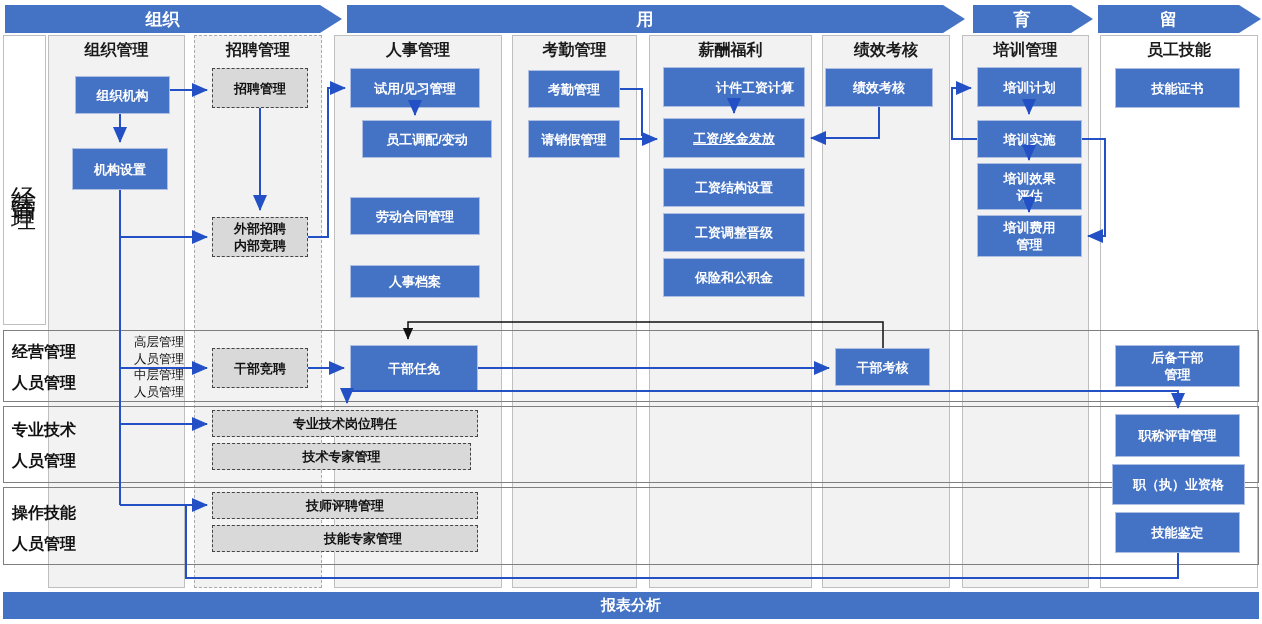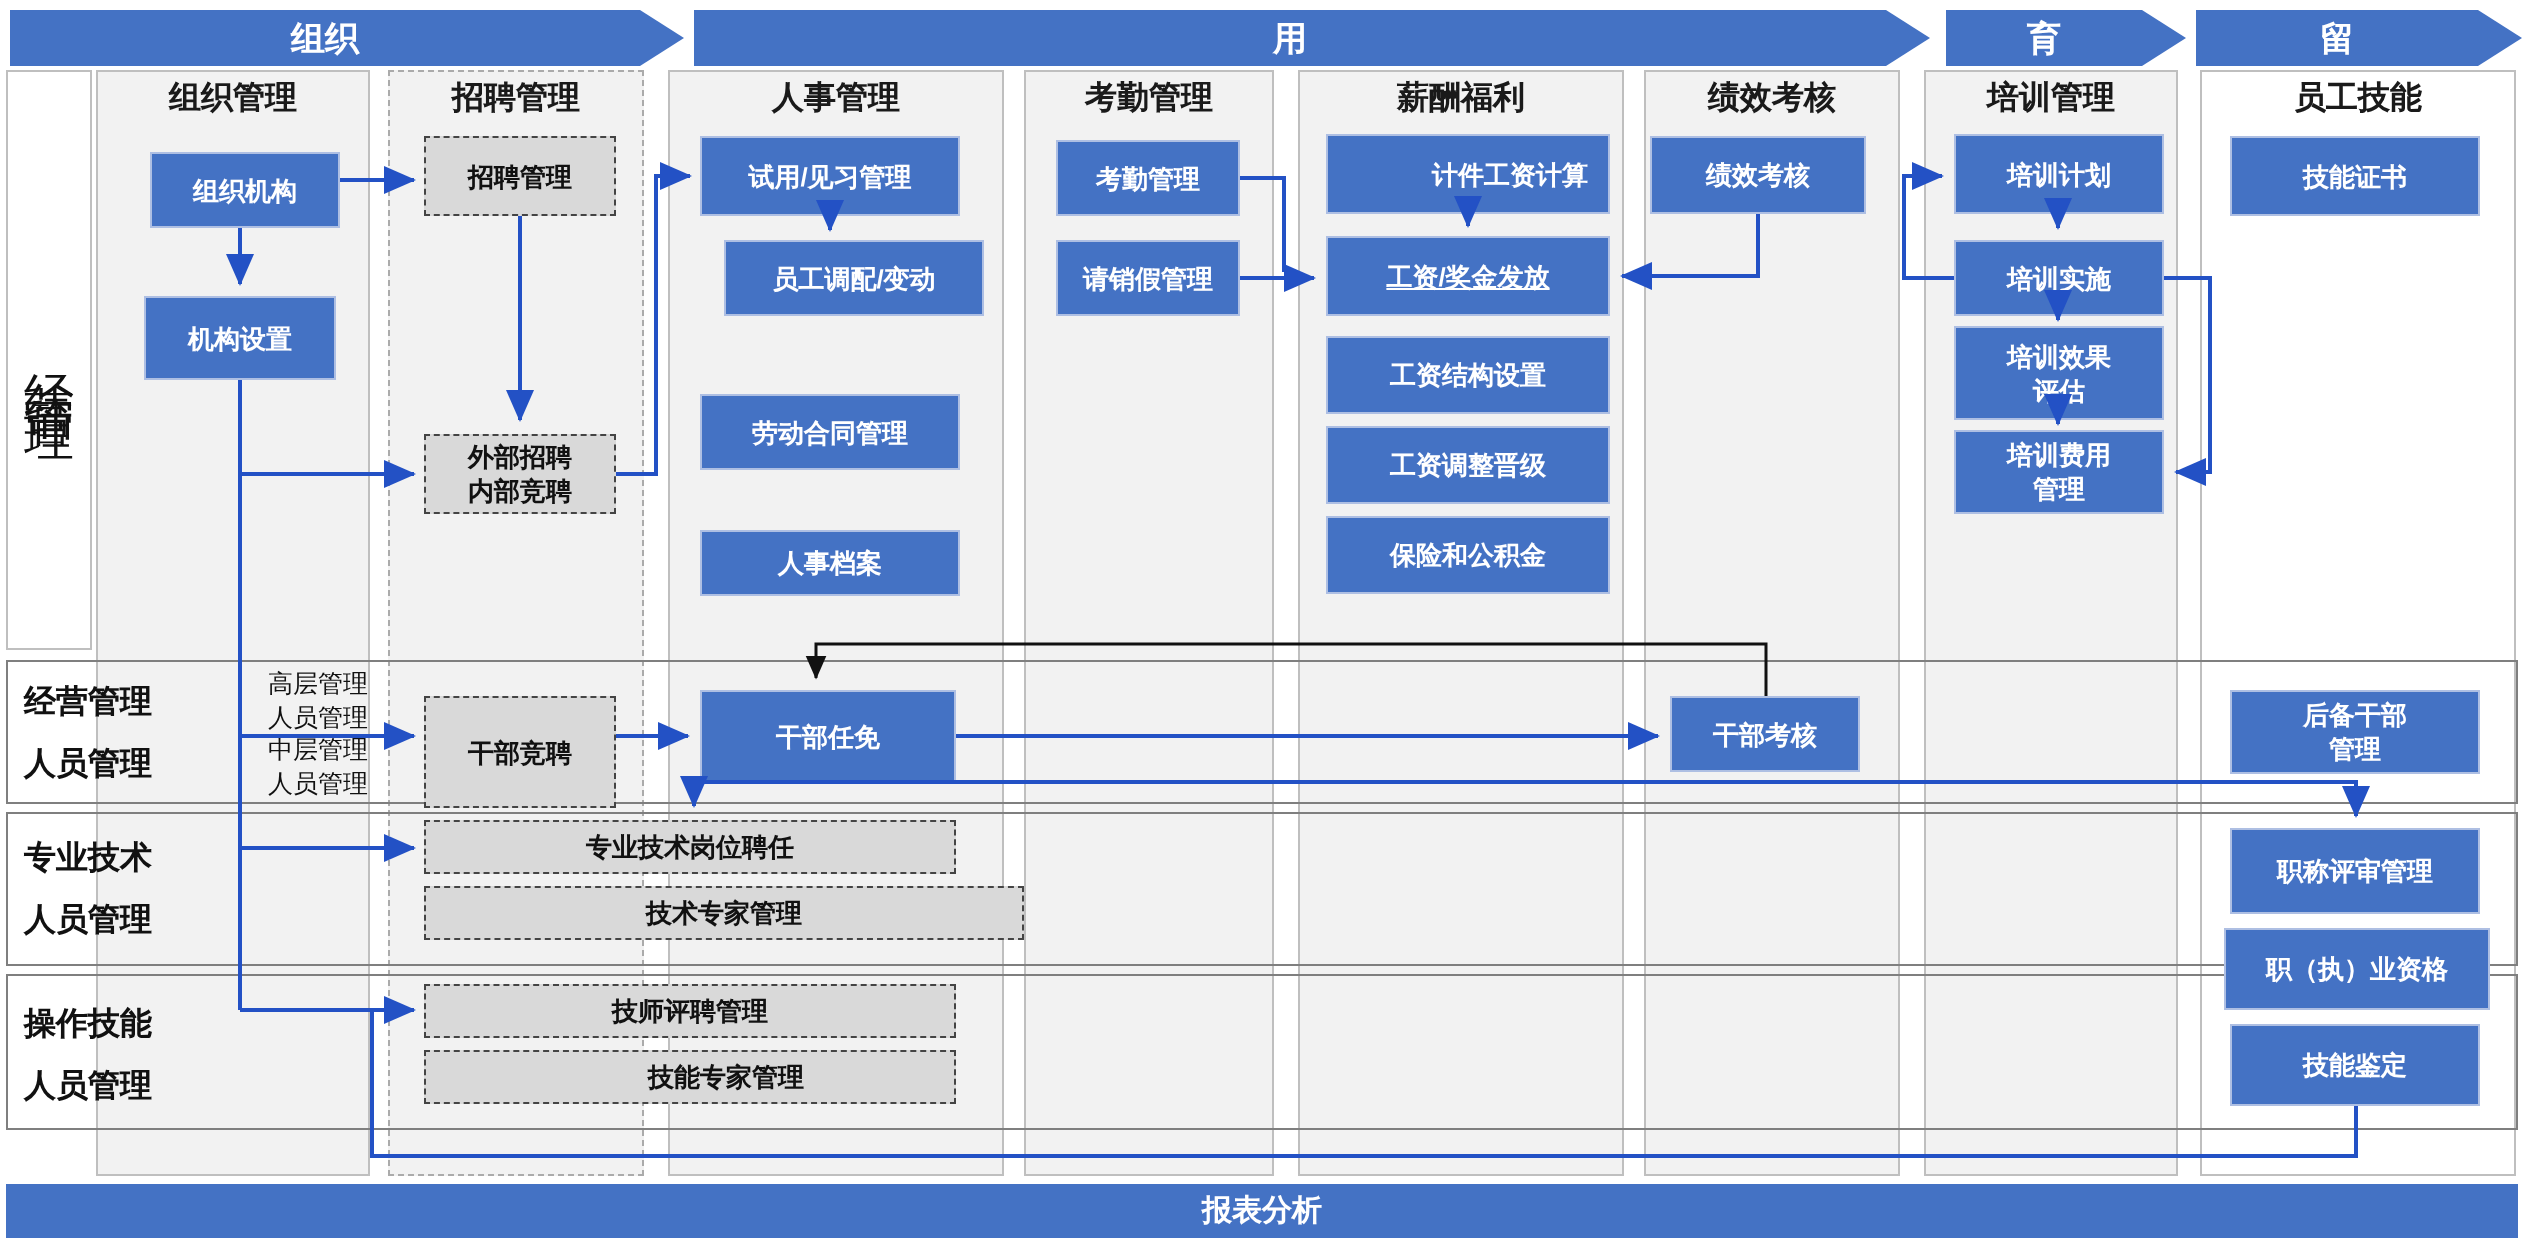--- a/index.html
+++ b/index.html
@@ -113,28 +113,28 @@
 
   <div class="node blue" style="left:977px;top:67px;width:105px;height:40px;">培训计划</div>
   <div class="node blue" style="left:977px;top:120px;width:105px;height:38px;">培训实施</div>
   <div class="node blue pre" style="left:977px;top:163px;width:105px;height:47px;">培训效果
 评估</div>
   <div class="node blue pre" style="left:977px;top:215px;width:105px;height:42px;">培训费用
 管理</div>
 
   <div class="node blue" style="left:1115px;top:68px;width:125px;height:40px;">技能证书</div>
 
-  <div class="node dashed" style="left:212px;top:348px;width:96px;height:56px;font-family:Liberation Serif, serif;">干部竞聘</div>
+  <div class="node dashed" style="left:212px;top:348px;width:96px;height:40px;font-family:Liberation Serif, serif;">干部竞聘</div>
   <div class="node blue" style="left:350px;top:345px;width:128px;height:46px;">干部任免</div>
   <div class="node blue" style="left:835px;top:348px;width:95px;height:38px;">干部考核</div>
   <div class="node blue pre" style="left:1115px;top:345px;width:125px;height:42px;">后备干部
 管理</div>
 
   <div class="node dashed" style="left:212px;top:410px;width:266px;height:27px;">专业技术岗位聘任</div>
-  <div class="node dashed" style="left:212px;top:443px;width:300px;height:27px;">技术专家管理</div>
+  <div class="node dashed" style="left:212px;top:443px;width:259px;height:27px;">技术专家管理</div>
   <div class="node blue" style="left:1115px;top:414px;width:125px;height:43px;">职称评审管理</div>
   <div class="node blue" style="left:1112px;top:464px;width:133px;height:41px;">职（执）业资格</div>
 
   <div class="node dashed" style="left:212px;top:492px;width:266px;height:27px;">技师评聘管理</div>
   <div class="node dashed" style="left:212px;top:525px;width:266px;height:27px;padding-left:36px;">技能专家管理</div>
   <div class="node blue" style="left:1115px;top:512px;width:125px;height:41px;">技能鉴定</div>
 
   <div class="footer-bar">报表分析</div>
 
   <svg class="connectors" width="1262" height="624">

